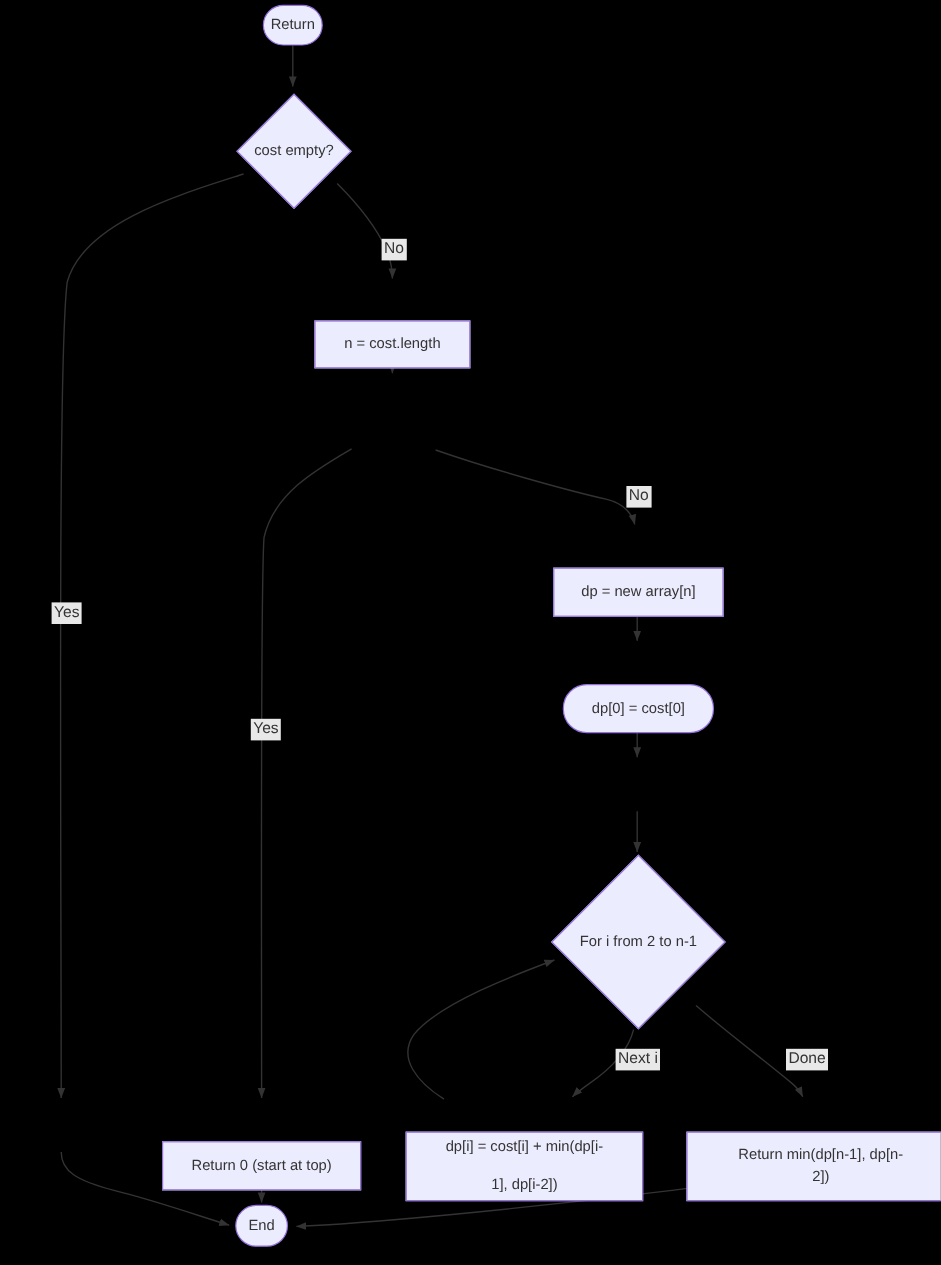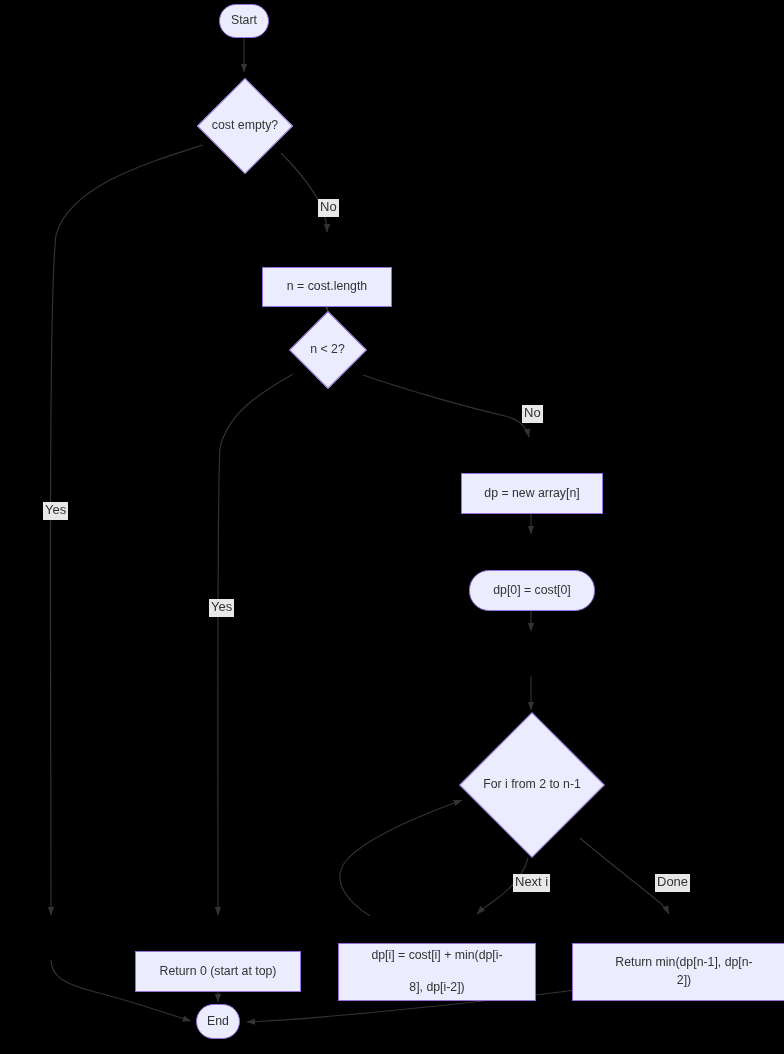--- a/index.html
+++ b/index.html
@@ -116,36 +116,32 @@
 
       <path d="M51,960 C51,976 64,984 95,992 C128,1000 168,1014 191,1021"></path>
 
       <path d="M218,960 L218,1002"></path>
 
       <path d="M669,962 C669,976 640,982 560,992 C430,1008 300,1020 247,1022"></path>
     </g>
   </svg>
 
   <div class="node terminal" style="left:219px; top:4px; width:50px; height:34px;">
-    <span class="nowrap">Start</span>
+    <span class="nowrap">Return</span>
   </div>
 
   <div class="node diamond" style="left:190px; top:79px; width:110px; height:94px;">
     <span class="dshape" style="width:66px; height:66px;"></span>
     <span class="dlabel">cost empty?</span>
   </div>
 
   <div class="node rect" style="left:262px; top:235px; width:130px; height:40px;">
     <span class="nowrap">n = cost.length</span>
   </div>
 
-  <div class="node diamond" style="left:288px; top:312px; width:79px; height:76px;">
-    <span class="dshape" style="width:53px; height:53px;"></span>
-    <span class="dlabel">n &lt; 2?</span>
-  </div>
 
   <div class="node rect" style="left:461px; top:441px; width:142px; height:41px;">
     <span class="nowrap">dp = new array[n]</span>
   </div>
 
   <div class="node rect" style="left:469px; top:538px; width:126px; height:41px;border-radius:20px;">
     <span class="nowrap">dp[0] = cost[0]</span>
   </div>
 
 
@@ -154,21 +150,21 @@
     <span class="dlabel">For i from 2 to n-1</span>
   </div>
 
 
   <div class="node rect" style="left:135px; top:919px; width:166px; height:41px;">
     <span class="nowrap">Return 0 (start at top)</span>
   </div>
 
   <div class="node rect" style="left:338px; top:911px; width:198px; height:58px; flex-direction:column;gap:14px;">
     <span>dp[i] = cost[i] + min(dp[i-</span>
-    <span>8], dp[i-2])</span>
+    <span>1], dp[i-2])</span>
   </div>
 
   <div class="node rect" style="left:572px; top:911px; width:224px; height:58px; flex-direction:column;">
     <span>Return min(dp[n-1], dp[n-</span>
     <span>2])</span>
   </div>
 
   <div class="node terminal" style="left:196px; top:1004px; width:44px; height:35px;">
     <span class="nowrap">End</span>
   </div>

